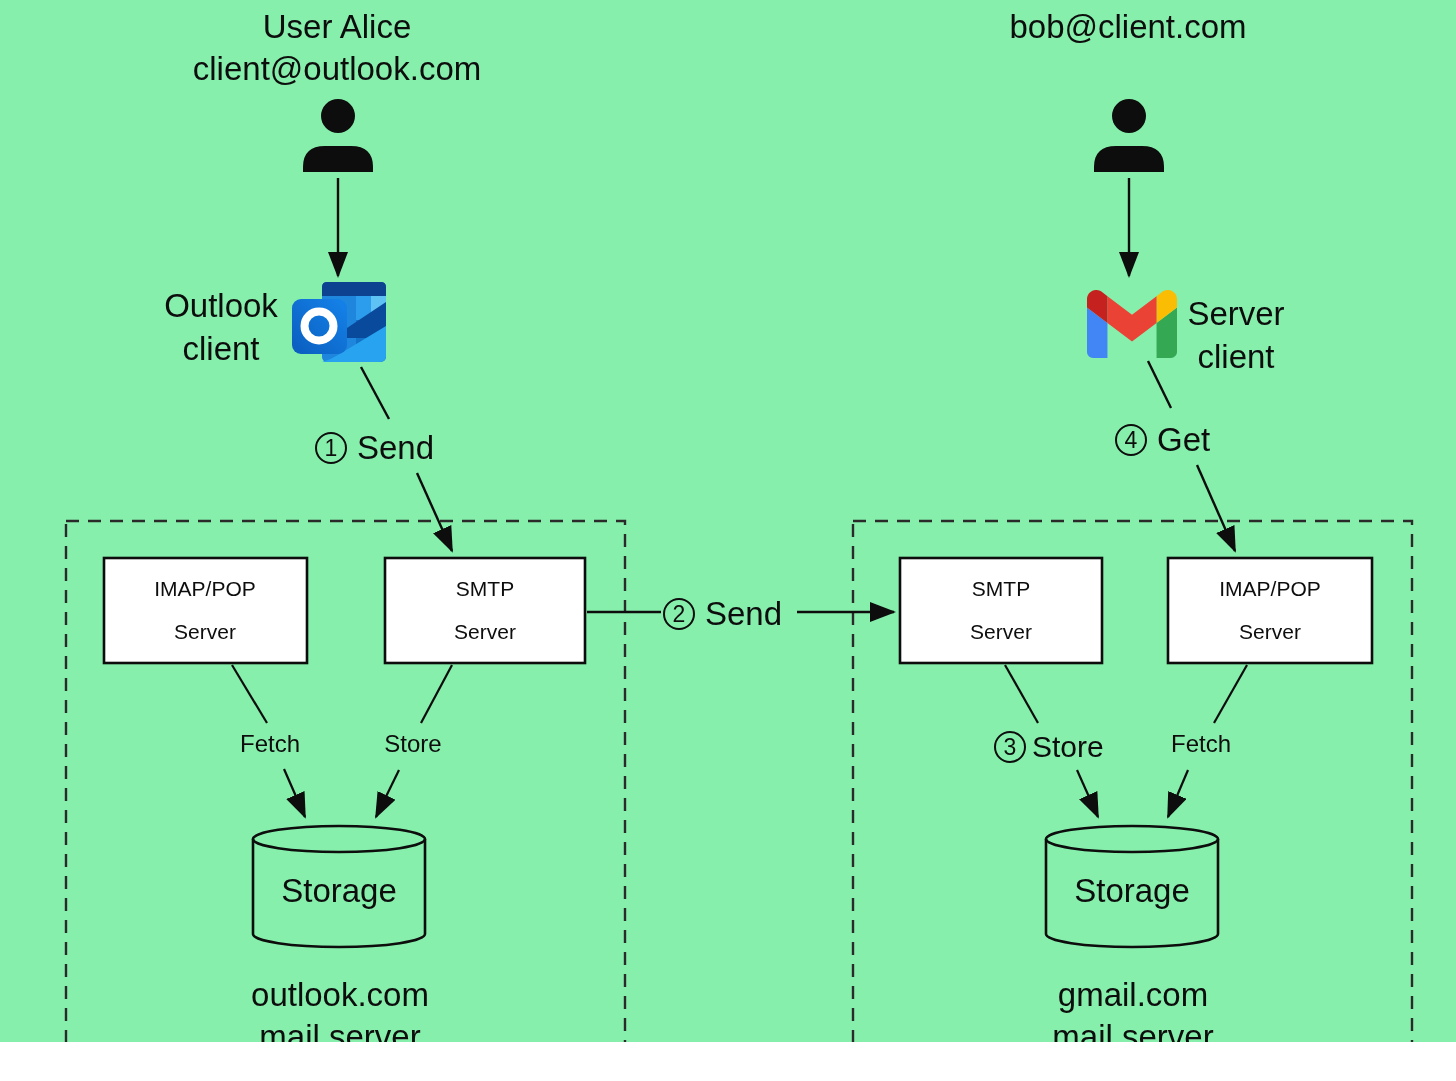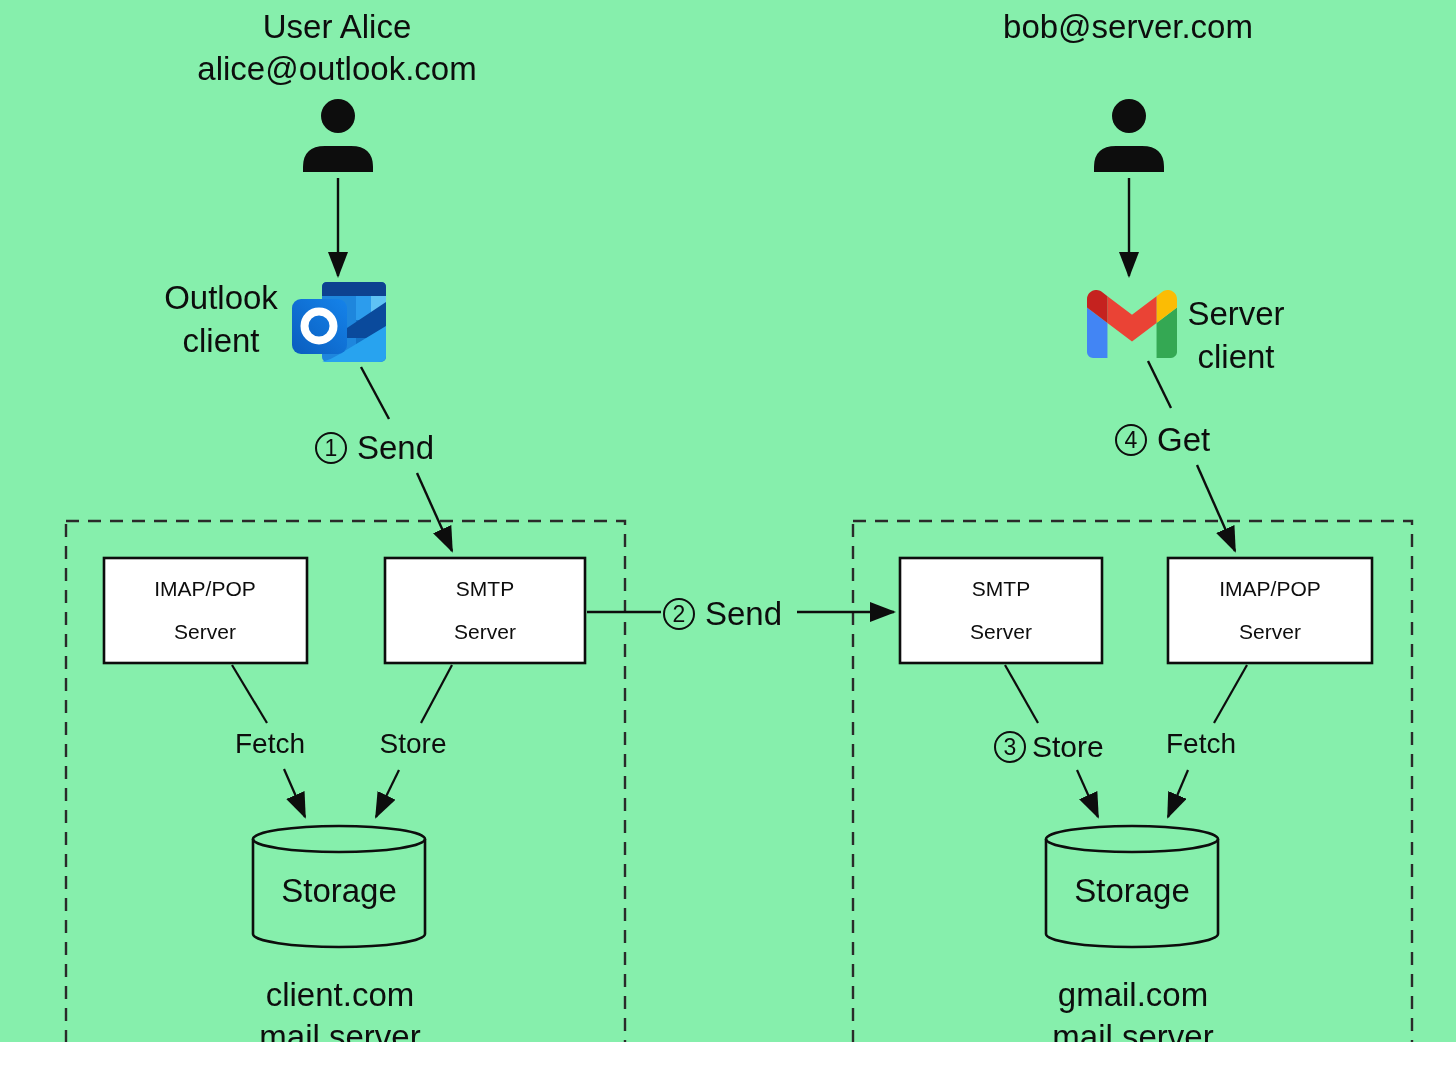--- a/index.html
+++ b/index.html
@@ -10,21 +10,21 @@
     font-family:"Liberation Sans","DejaVu Sans",sans-serif;
     color:#0d0d0d;
     overflow:hidden;
   }
   .layer{position:absolute;left:0;top:0;width:1456px;height:1081px;}
   .txt{position:absolute;white-space:nowrap;color:#0d0d0d;}
   .center{transform:translateX(-50%);text-align:center;}
   .title{font-size:33px;line-height:42px;}
   .client-label{font-size:33px;line-height:43px;}
   .box-label{font-size:21px;line-height:43px;}
-  .small-label{font-size:28px;line-height:34px;}
+  .small-label{font-size:24px;line-height:34px;}
   .storage-label{font-size:33px;line-height:36px;}
   .caption{font-size:33px;line-height:42px;}
   .step{
     position:absolute;display:flex;align-items:center;gap:10px;
     font-size:33px;line-height:36px;
   }
   .step.small{font-size:30px;gap:6px;}
   .numcircle{
     box-sizing:border-box;
     width:32px;height:32px;flex:0 0 32px;
@@ -118,28 +118,28 @@
     <g fill="none" stroke="#0d0d0d" stroke-width="2.6">
       <path d="M1046,839 L1046,934 A86,13 0 0 0 1218,934 L1218,839"></path>
       <ellipse cx="1132" cy="839" rx="86" ry="13"></ellipse>
     </g>
 
     <line x1="0" y1="1077" x2="1456" y2="1077" stroke="#0d0d0d" stroke-width="5"></line>
   </svg>
 
   <div class="txt center title" style="left:337px;top:6px;">
     <span style="display:block">User Alice</span>
-    <span style="display:block">alice@outlook.com</span>
+    <span style="display:block">client@outlook.com</span>
   </div>
 
   <div class="txt center title" style="left:1128px;top:6px;">
-    <span style="display:block">bob@server.com</span>
-  </div>
-
-  <div class="txt center client-label" style="left:221px;top:276px;">
+    <span style="display:block">bob@client.com</span>
+  </div>
+
+  <div class="txt center client-label" style="left:221px;top:284px;">
     <span style="display:block">Outlook</span>
     <span style="display:block">client</span>
   </div>
 
   <div class="txt center client-label" style="left:1236px;top:292px;">
     <span style="display:block">Server</span>
     <span style="display:block">client</span>
   </div>
 
   <div class="step" style="left:315px;top:430px;">
@@ -183,21 +183,21 @@
   </div>
 
   <div class="txt center small-label" style="left:270px;top:727px;">Fetch</div>
   <div class="txt center small-label" style="left:413px;top:727px;">Store</div>
   <div class="txt center small-label" style="left:1201px;top:727px;">Fetch</div>
 
   <div class="txt center storage-label" style="left:339px;top:873px;">Storage</div>
   <div class="txt center storage-label" style="left:1132px;top:873px;">Storage</div>
 
   <div class="txt center caption" style="left:340px;top:974px;">
-    <span style="display:block">client.com</span>
+    <span style="display:block">outlook.com</span>
     <span style="display:block">mail server</span>
   </div>
 
   <div class="txt center caption" style="left:1133px;top:974px;">
     <span style="display:block">gmail.com</span>
     <span style="display:block">mail server</span>
   </div>
 
 </div>
 

